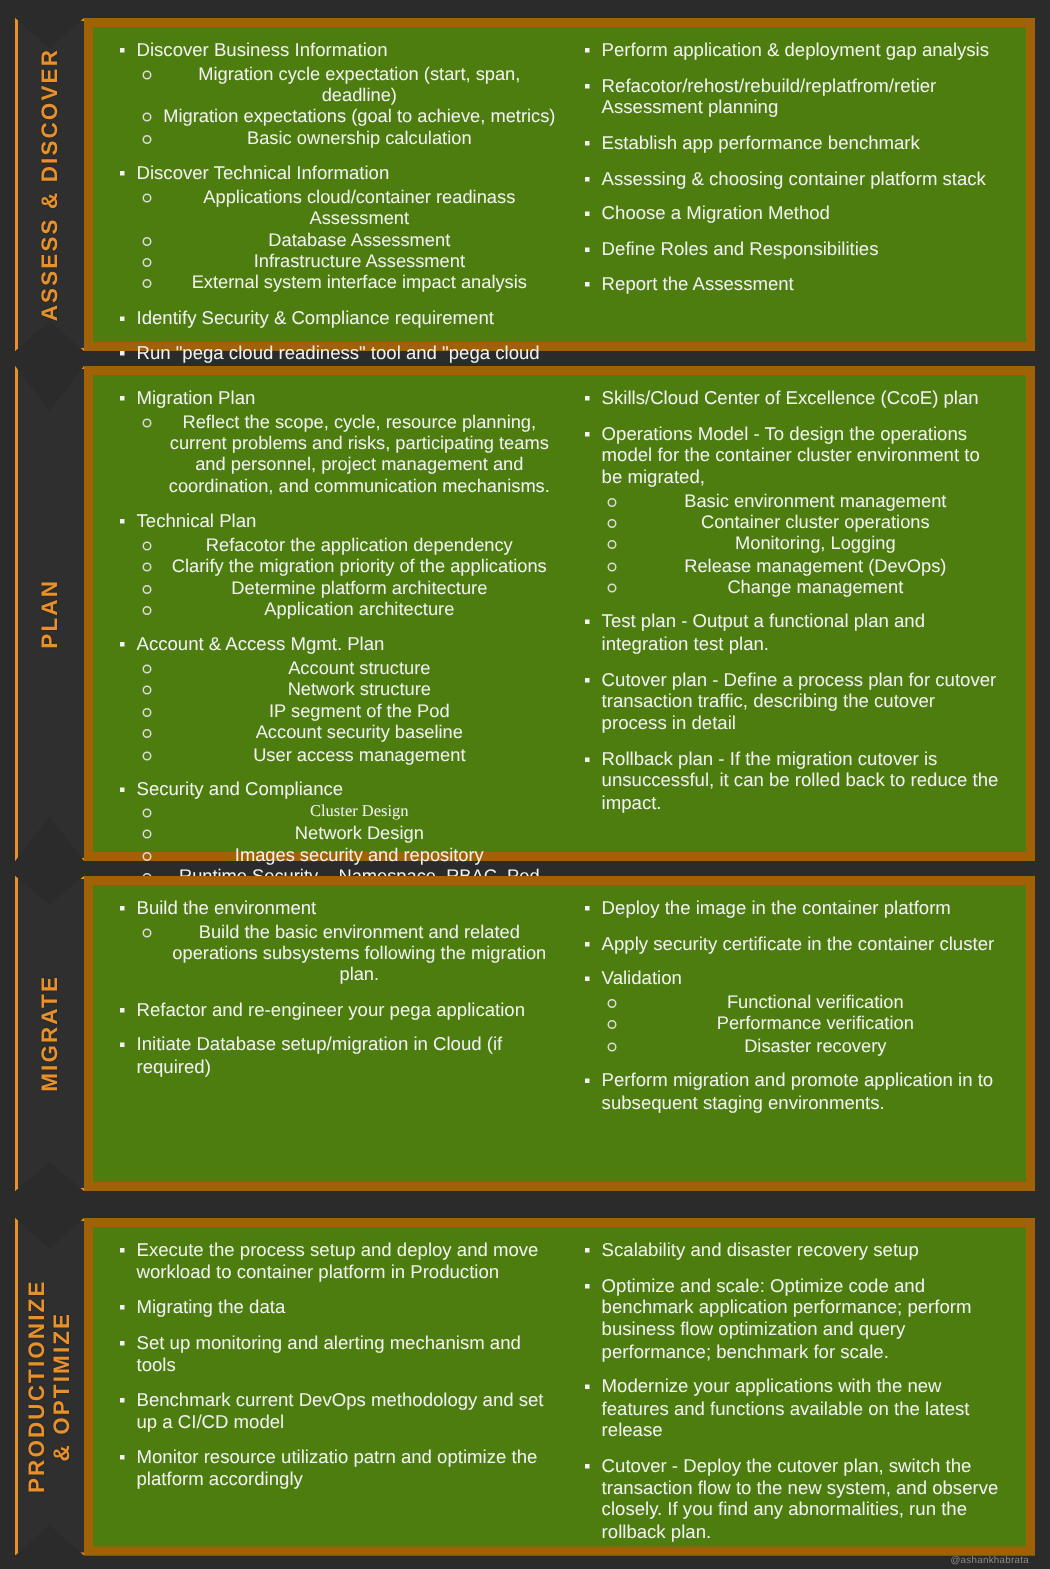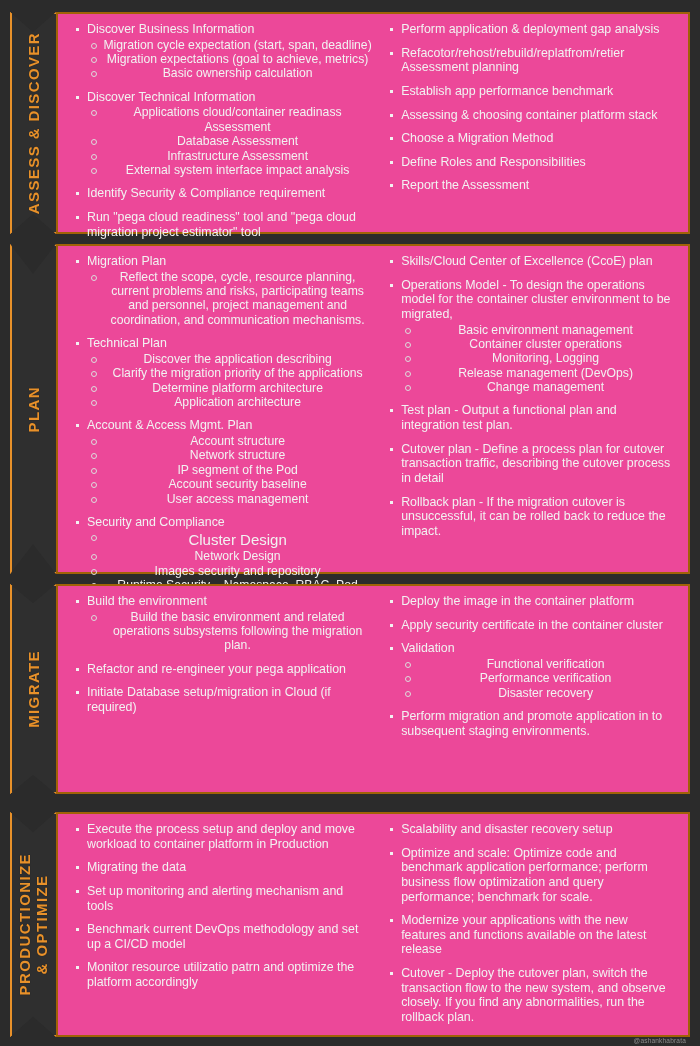--- a/index.html
+++ b/index.html
@@ -48,22 +48,22 @@
     letter-spacing: 1.4px;
     text-align: center;
     line-height: 1.12;
     white-space: pre-line;
     text-shadow: 0 0 1px rgba(0,0,0,.5);
   }
 
   
   .panel {
     flex: 1 1 auto;
-    border: 2px solid #a16207;
-    background: #ec4899;
+    border: 6px solid #a16207;
+    background: #4d7c0f;
     display: flex;
     padding: 8px 6px 8px 8px;
     min-height: 0;
   }
   .col {
     flex: 1 1 50%;
     padding: 0 8px;
   }
   .col.left  { flex: 0 0 51%; }
   .col.right { flex: 0 0 49%; }
@@ -96,21 +96,21 @@
     text-align: center;
   }
   li.l2::before {
     content: "";
     position: absolute;
     left: 4px; top: 5px;
     width: 4px; height: 4px;
     border: 1px solid #dcdcdc;
     border-radius: 50%;
   }
-  li.l2.tiny { font-size: 15px; line-height: 1.25; }
+  li.l2.tiny { font-size: 11px; line-height: 1.25; font-family: Liberation Serif, serif; }
   li.l2.tiny::before { top: 4px; }
 
   
   .watermark {
     position: absolute;
     right: 14px;
     bottom: 2px;
     color: #8c8c8c;
     font-size: 6.5px;
     letter-spacing: .2px;
@@ -170,21 +170,21 @@
         <div class="band">
           <div class="band-label">PLAN</div>
         </div>
         <div class="panel">
           <div class="col left">
             <ul>
               <li class="l1"><span>Migration Plan</span><ul class="sub">
                   <li class="l2">Reflect the scope, cycle, resource planning, current problems and risks, participating teams and personnel, project management and coordination, and communication mechanisms.</li>
                 </ul></li>
               <li class="l1"><span>Technical Plan</span><ul class="sub">
-                  <li class="l2">Discover the application describing</li>
+                  <li class="l2">Refacotor the application dependency</li>
                   <li class="l2">Clarify the migration priority of the applications</li>
                   <li class="l2">Determine platform  architecture</li>
                   <li class="l2">Application architecture</li>
                 </ul></li>
               <li class="l1"><span>Account &amp; Access Mgmt. Plan</span><ul class="sub">
                   <li class="l2">Account structure</li>
                   <li class="l2">Network structure</li>
                   <li class="l2">IP segment of the Pod</li>
                   <li class="l2">Account security baseline</li>
                   <li class="l2">User access management</li>

